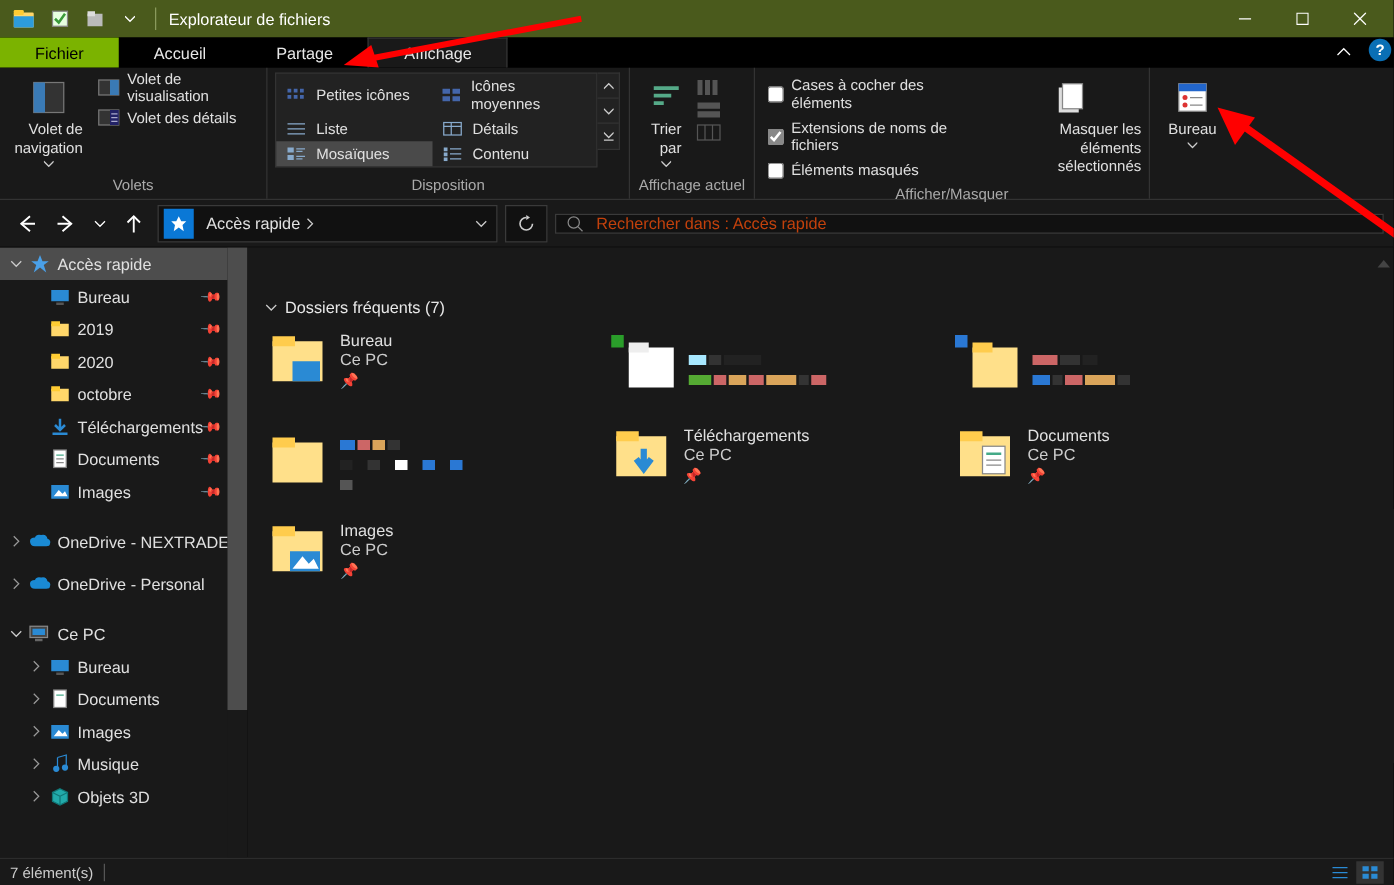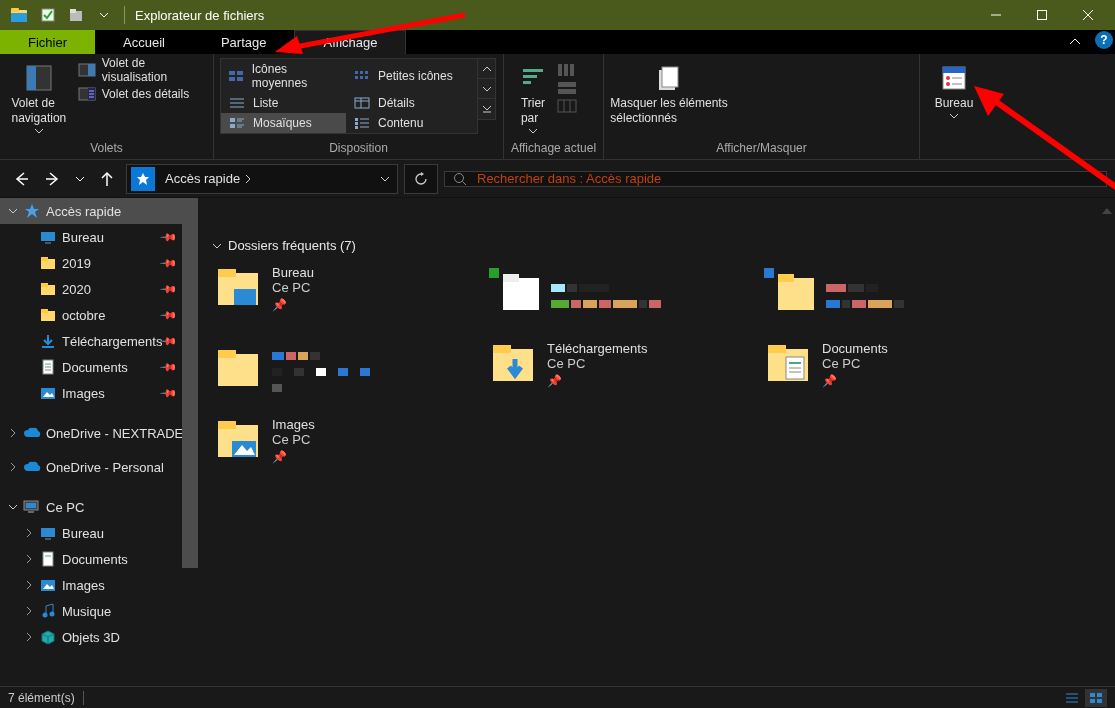--- a/index.html
+++ b/index.html
@@ -20,21 +20,21 @@
   .tab.file { background: #7bb300; color: #000; }
   .tab.active { background: #191919; border-top: 1px solid #333; border-left: 1px solid #333; border-right: 1px solid #333; }
   .ribbon-collapse { position: absolute; right: 28px; top: 0; width: 24px; height: 24px; display:flex; align-items:center; justify-content:center; }
   .help-btn { position: absolute; right: 2px; top: 1px; width: 18px; height: 18px; border-radius: 50%; background: #0a6fb5; color: #fff; font-size: 12px; font-weight: bold; display: flex; align-items: center; justify-content: center; }
 
   
   .ribbon { height: 106px; background: #191919; display: flex; border-bottom: 1px solid #333; }
   .rgroup { display: flex; flex-direction: column; border-right: 1px solid #333; padding: 4px 6px 0 6px; }
   .rgroup .rbody { flex: 1; display: flex; align-items: flex-start; }
   .rgroup .rlabel { text-align: center; font-size: 12px; color: #aaa; padding: 2px 0 4px; }
-  .rbtn-lg { display: flex; flex-direction: column; align-items: center; justify-content: flex-start; width: 72px; padding-top: 4px; font-size: 12px; line-height: 1.25; text-align:left; }
+  .rbtn-lg { display: flex; flex-direction: column; align-items: center; justify-content: flex-start; width: 72px; padding-top: 4px; font-size: 12px; line-height: 1.25; text-align:right; }
   .rbtn-lg .bicon { width: 32px; height: 32px; margin-bottom: 2px; display:flex; align-items:center; justify-content:center; }
   .rbtn-sm { display: flex; align-items: center; padding: 2px 6px; font-size: 12px; height: 24px; }
   .rbtn-sm .sbicon { width: 18px; height: 14px; margin-right: 6px; display:flex; align-items:center; justify-content:center;}
   .layout-list { background: #222; border: 1px solid #333; width: 258px; }
   .layout-row { display: flex; }
   .layout-item { width: 125px; display: flex; align-items: center; padding: 3px 6px; font-size: 12px; }
   .layout-item.sel { background: #4a4a4a; }
   .layout-item .libicon { width: 20px; height: 14px; margin-right: 6px; display:flex; align-items:center; justify-content:center;}
   .layout-spin { width: 18px; display: flex; flex-direction: column; justify-content: space-between; background:#222; border:1px solid #333; border-left:none;}
   .spin-b { height: 20px; display:flex; align-items:center; justify-content:center; border-bottom:1px solid #333;}
@@ -203,40 +203,40 @@
     <div class="rlabel">Volets</div>
   </div>
 
   <div class="rgroup" style="width:290px;">
     <div class="rbody">
       <div class="layout-list">
         <div class="layout-row">
           <div class="layout-item">
               <span class="libicon">
                 <svg width="16" height="12">
-                  <rect x="1" y="1" width="6" height="4" fill="#46a"></rect>
-                  <rect x="9" y="1" width="6" height="4" fill="#46a"></rect>
-                  <rect x="1" y="7" width="6" height="4" fill="#46a"></rect>
-                  <rect x="9" y="7" width="6" height="4" fill="#46a"></rect>
-                </svg>
-              </span>
-              <span>Icônes moyennes</span>
-            </div>
-          <div class="layout-item">
-              <span class="libicon">
-                <svg width="16" height="12">
                   <rect x="1" y="1" width="3" height="3" fill="#46a"></rect>
                   <rect x="6" y="1" width="3" height="3" fill="#46a"></rect>
                   <rect x="11" y="1" width="3" height="3" fill="#46a"></rect>
                   <rect x="1" y="6" width="3" height="3" fill="#46a"></rect>
                   <rect x="6" y="6" width="3" height="3" fill="#46a"></rect>
                   <rect x="11" y="6" width="3" height="3" fill="#46a"></rect>
                 </svg>
               </span>
               <span>Petites icônes</span>
+            </div>
+          <div class="layout-item">
+              <span class="libicon">
+                <svg width="16" height="12">
+                  <rect x="1" y="1" width="6" height="4" fill="#46a"></rect>
+                  <rect x="9" y="1" width="6" height="4" fill="#46a"></rect>
+                  <rect x="1" y="7" width="6" height="4" fill="#46a"></rect>
+                  <rect x="9" y="7" width="6" height="4" fill="#46a"></rect>
+                </svg>
+              </span>
+              <span>Icônes moyennes</span>
             </div>
         </div>
         <div class="layout-row">
           <div class="layout-item">
               <span class="libicon">
                 <svg width="16" height="12">
                   <line x1="1" y1="2" x2="15" y2="2" stroke="#8ac"></line>
                   <line x1="1" y1="6" x2="15" y2="6" stroke="#8ac"></line>
                   <line x1="1" y1="10" x2="15" y2="10" stroke="#8ac"></line>
                 </svg>
@@ -342,20 +342,34 @@
               <line x1="14" y1="2" x2="14" y2="14" stroke="#555"></line>
             </svg>
           </span>
       </div>
     </div>
     <div class="rlabel">Affichage actuel</div>
   </div>
 
   <div class="rgroup" style="width:316px;">
     <div class="rbody" style="gap:10px;">
+      <div style="display:flex; flex-direction:column;">
+        <label class="chk">
+            <input type="checkbox" style="">
+            <span>Cases à cocher des éléments</span>
+          </label>
+        <label class="chk">
+            <input type="checkbox" checked="" style="">
+            <span>Extensions de noms de fichiers</span>
+          </label>
+        <label class="chk">
+            <input type="checkbox" style="">
+            <span>Éléments masqués</span>
+          </label>
+      </div>
       <div class="rbtn-lg" style="width:118px">
         <span class="bicon">
             <svg width="30" height="28">
               <rect x="5" y="6" width="16" height="20" fill="#ddd"></rect>
               <rect x="8" y="3" width="16" height="20" fill="#fff" stroke="#888"></rect>
             </svg>
           </span>
         <span style="white-space:pre-line;">Masquer les éléments
 sélectionnés</span>
       </div>

